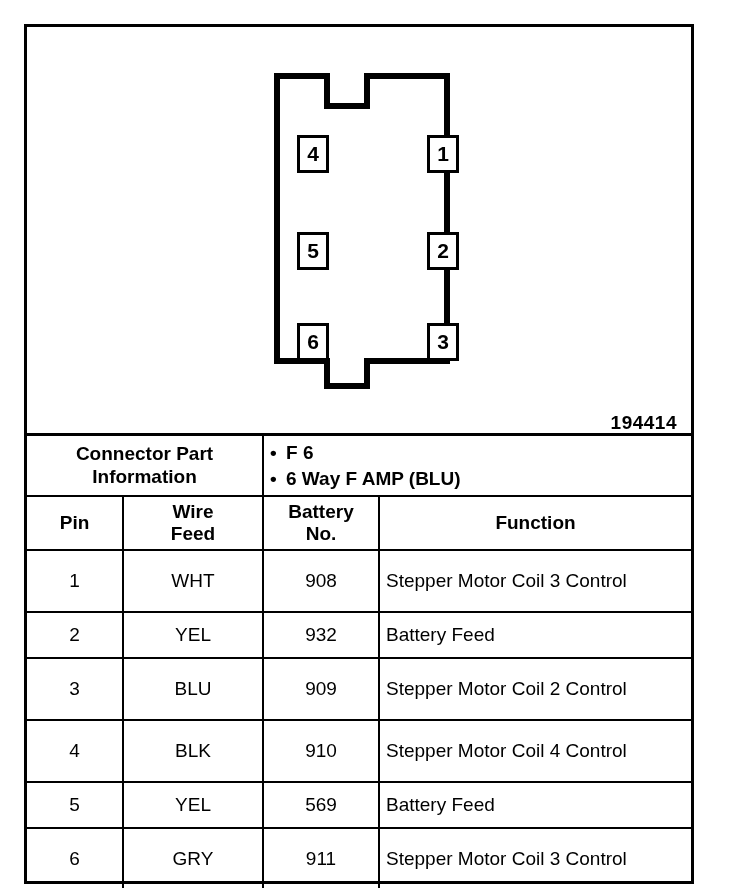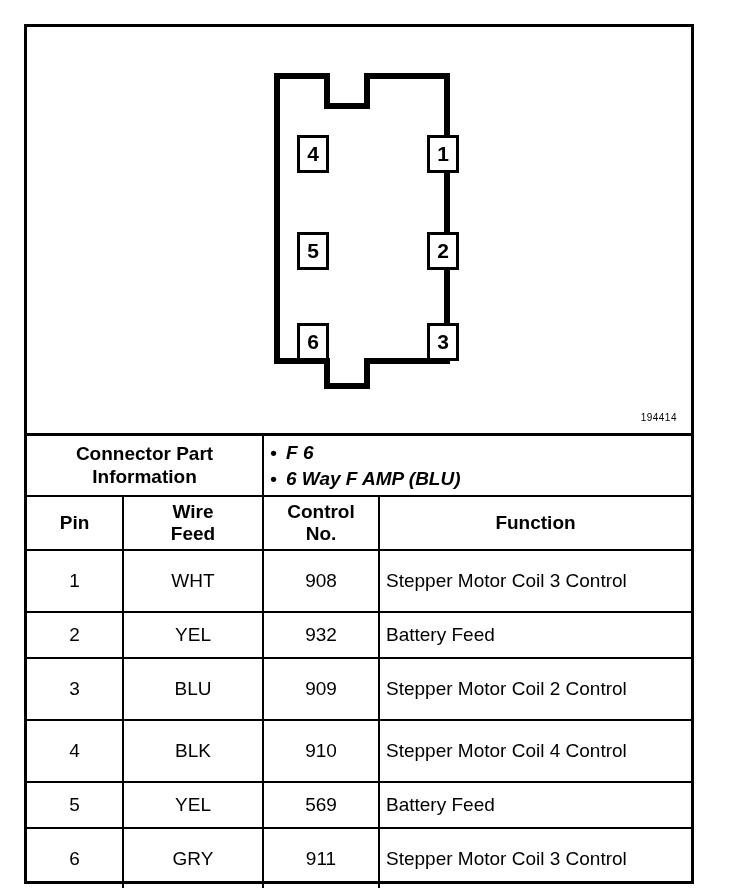--- a/index.html
+++ b/index.html
@@ -60,22 +60,22 @@
     font-weight: bold;
     line-height: 32px;
     text-align: center;
     font-family: "Liberation Sans", sans-serif;
   }
 
   .fig-number {
     position: absolute;
     right: 14px;
     top: 385px;
-    font-size: 10px;
-    font-weight: normal;
+    font-size: 19px;
+    font-weight: bold;
     letter-spacing: 0.5px;
     font-family: "Liberation Sans", sans-serif;
   }
 
   
   .table-wrap {
     position: absolute;
     left: 0;
     top: 406px;
     width: 664px;
@@ -111,21 +111,20 @@
     font-weight: bold;
     font-size: 20px;
     line-height: 1.18;
     padding: 10px 4px;
   }
 
   .cpi-list {
     padding: 8px 10px 8px 14px;
     font-weight: bold;
     font-size: 20px;
-    font-style: italic;
   }
   .cpi-list .li {
     display: block;
     line-height: 1.35;
     white-space: nowrap;
   }
   .cpi-list .li .bullet {
     display: inline-block;
     width: 16px;
   }
@@ -206,21 +205,21 @@
           <tr>
             <td class="hdr">Pin</td>
             <td class="hdr">
               <span class="two-line">
                 <span>Wire</span>
                 <span>Feed</span>
               </span>
             </td>
             <td class="hdr">
               <span class="two-line">
-                <span>Control</span>
+                <span>Battery</span>
                 <span>No.</span>
               </span>
             </td>
             <td class="hdr">Function</td>
           </tr>
 
           <tr class="r-tall">
             <td class="cell-center">1</td>
             <td class="cell-center">WHT</td>
             <td class="cell-center">908</td>

